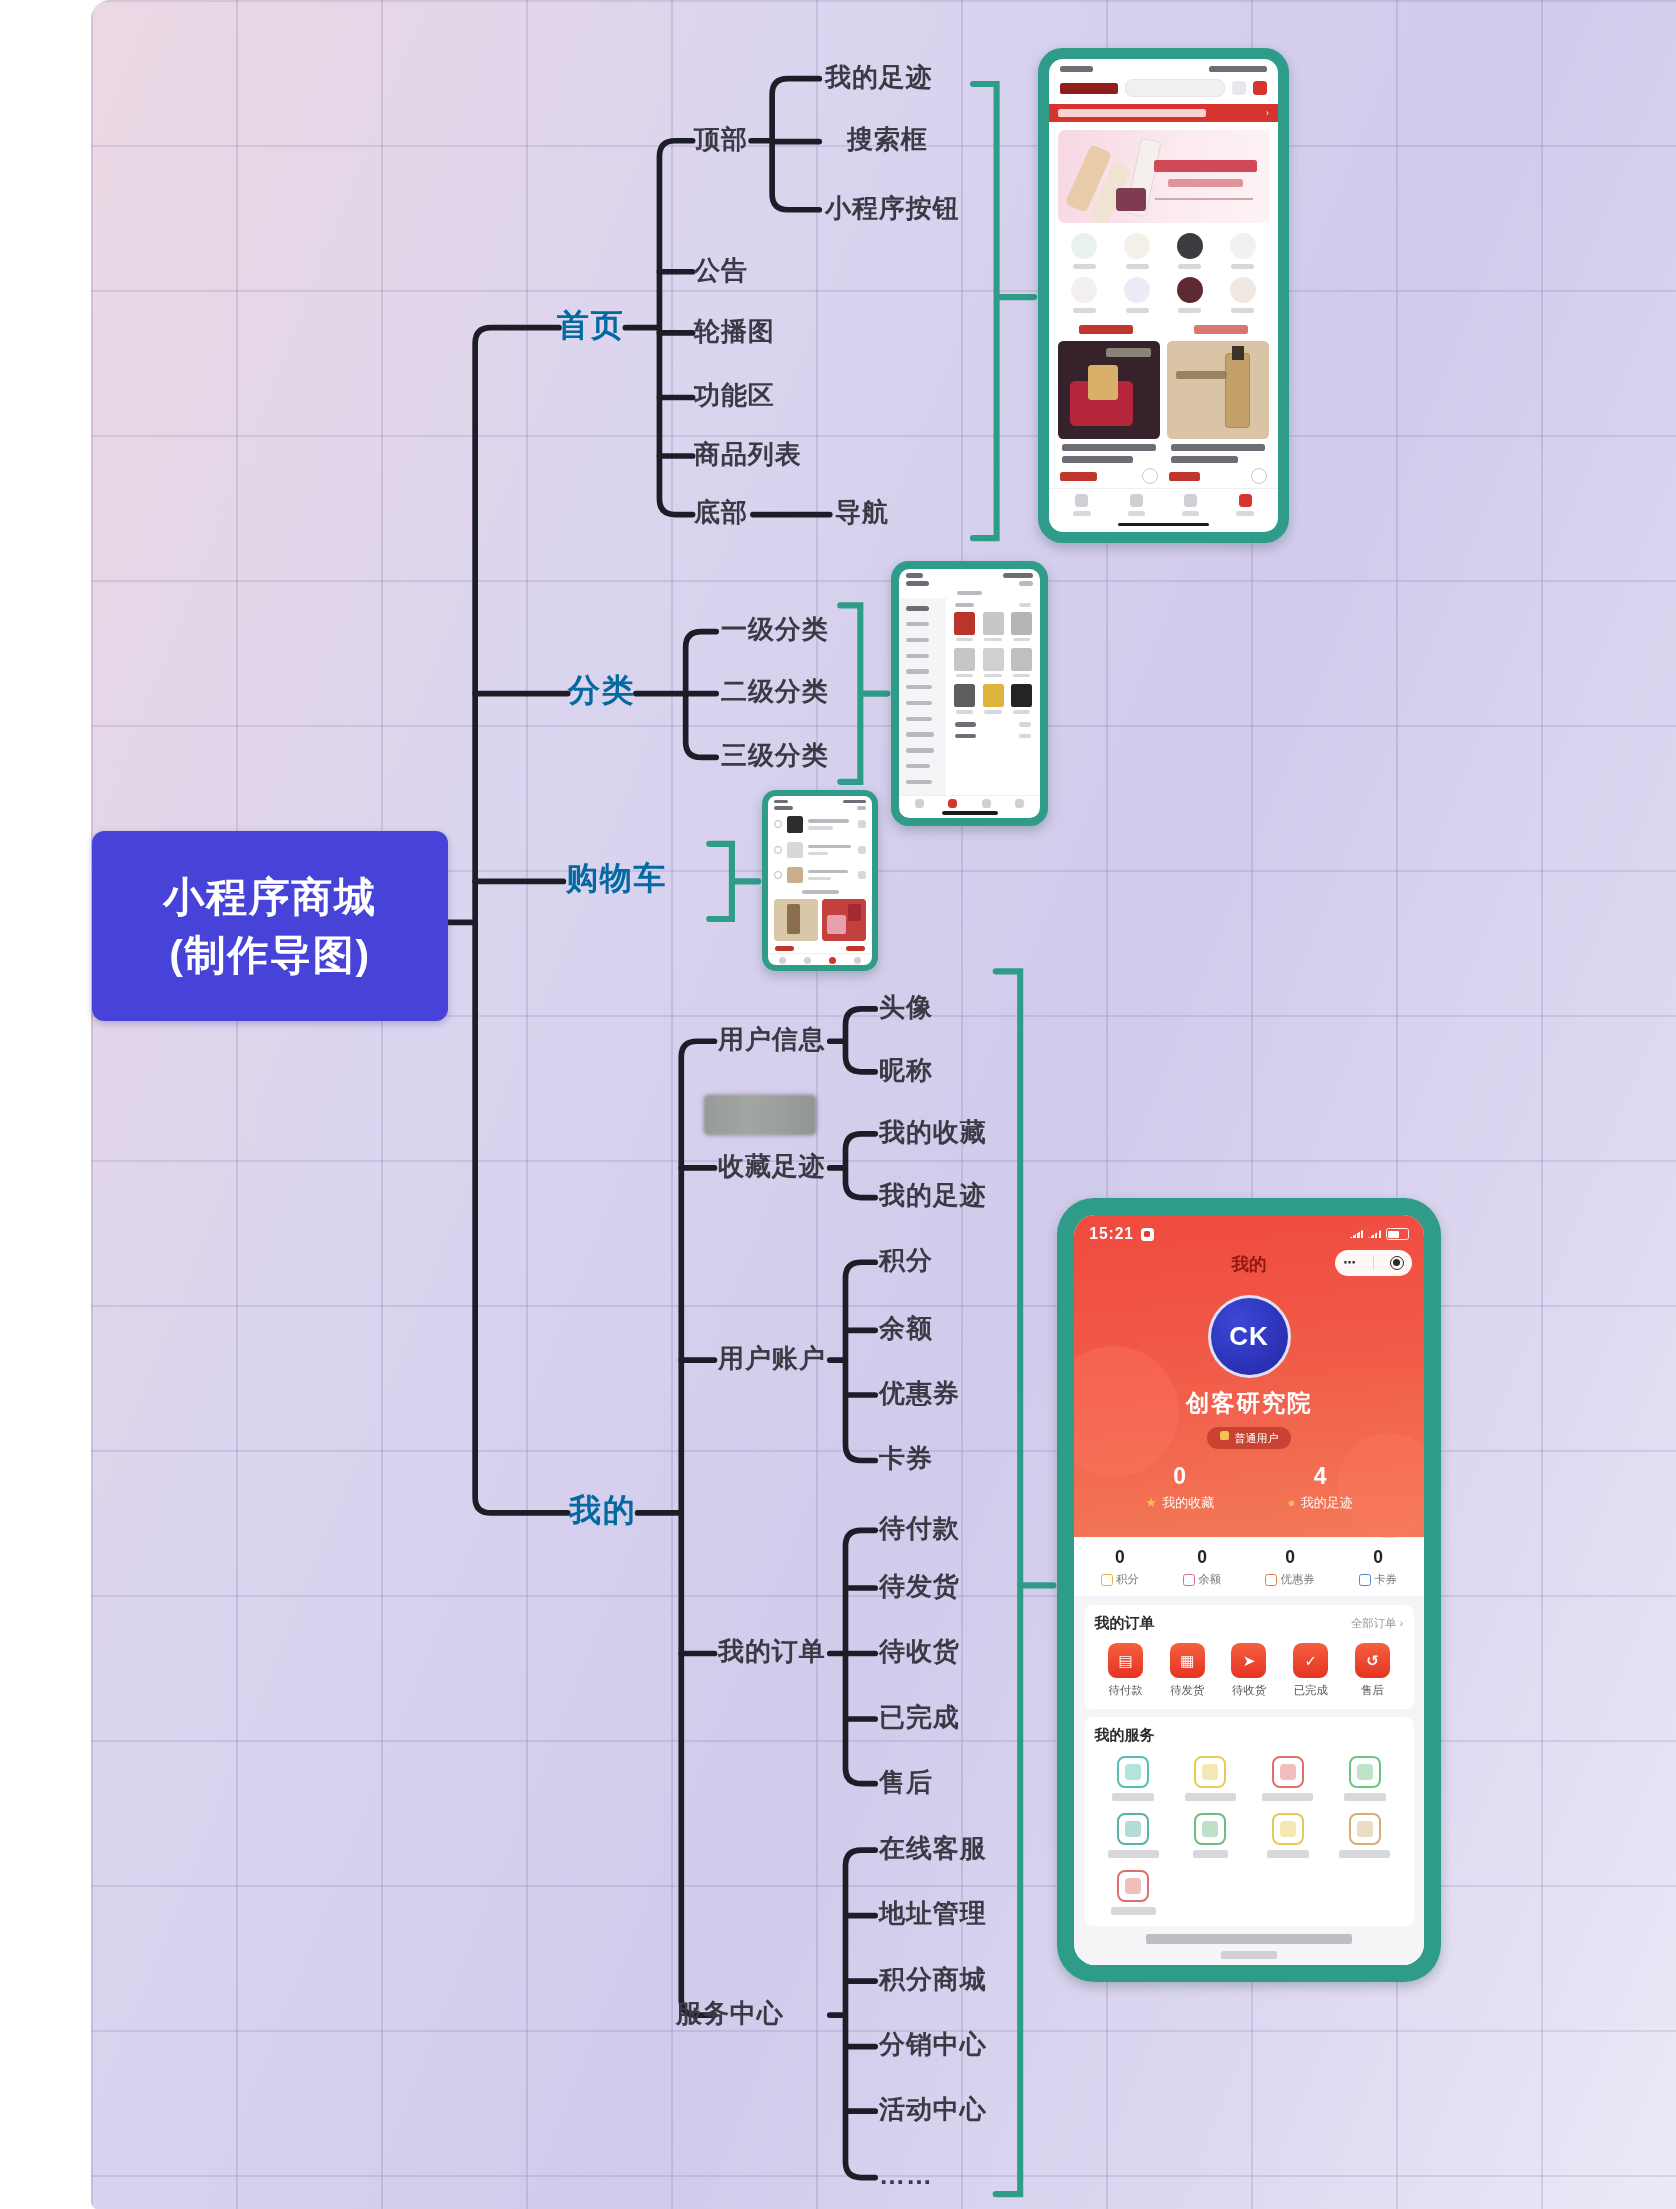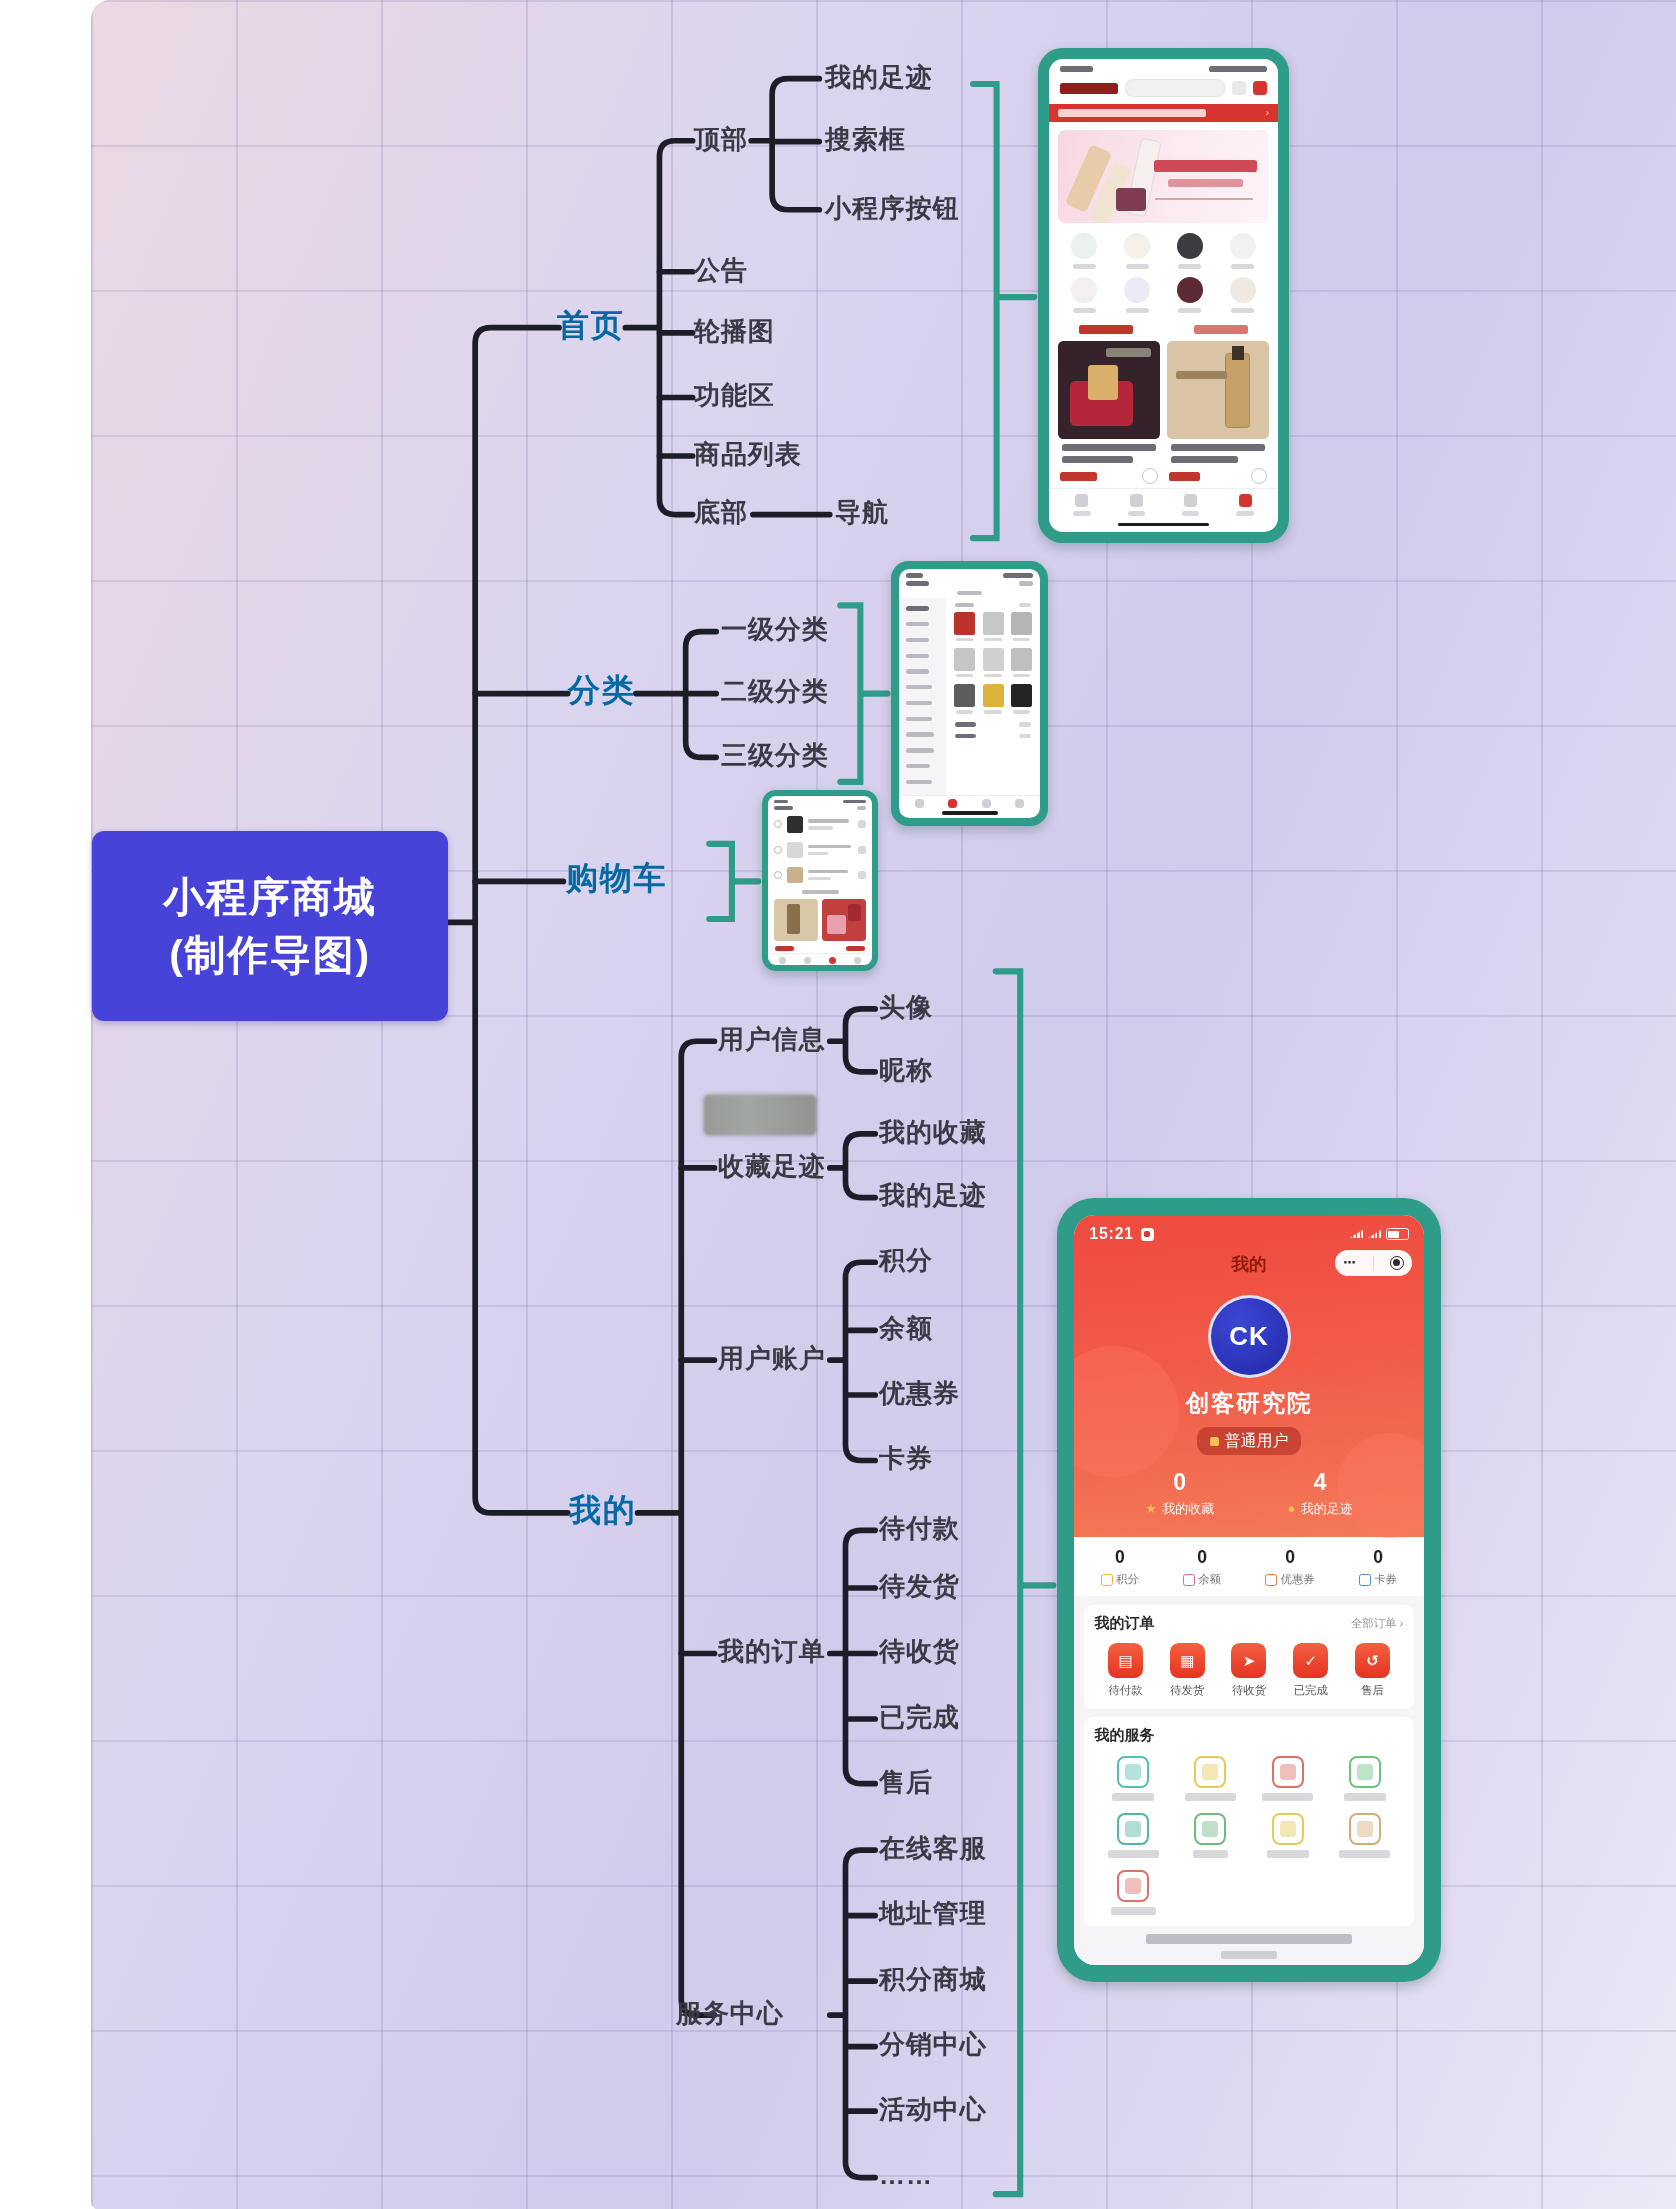--- a/index.html
+++ b/index.html
@@ -114,22 +114,22 @@
            border-radius:13px;display:flex;align-items:center;justify-content:space-around;color:#2b2b2b;}
   .capsule .dv{width:0.9px;height:14px;background:#d9d9d9;}
   .capsule b{font-size:13px;font-weight:700;}
   .capsule .tgt{width:12.2px;height:12.2px;border:1.7px solid #2b2b2b;border-radius:50%;position:relative;}
   .capsule .tgt::after{content:"";position:absolute;inset:2.6px;background:#2b2b2b;border-radius:50%;}
   .avatar{width:77px;height:77px;border-radius:50%;margin:12.2px auto 0;
           background:radial-gradient(circle at 35% 30%,#3c47d6,#2227a5);
           border:3.5px solid rgba(255,255,255,.85);display:flex;align-items:center;justify-content:center;}
   .avatar span{font-size:26px;font-weight:800;letter-spacing:0.9px;color:#fff;}
   .p-name{text-align:center;font-size:23.6px;font-weight:700;margin-top:8.7px;letter-spacing:1.7px;}
-  .p-badge{margin:8.7px auto 0;width:max-content;display:flex;align-items:center;gap:5.2px;
-           background:rgba(150,22,16,.45);border-radius:11.4px;padding:3.5px 12.2px;font-size:16px;}
+  .p-badge{margin:8.7px auto 0;width:max-content;display:flex;gap:5.2px;
+           background:rgba(150,22,16,.45);border-radius:11.4px;padding:3.5px 12.2px;font-size:11px;}
   .gdot{width:9.6px;height:9.6px;border-radius:2.6px;background:#f5c152;}
   .p-stats{display:flex;justify-content:space-around;padding:14px 35px 0;}
   .p-stat{display:flex;flex-direction:column;align-items:center;gap:3.5px;}
   .p-stat .num{font-size:23px;font-weight:700;}
   .p-stat .lab{display:flex;align-items:center;gap:5.2px;font-size:13px;opacity:.96;}
   .star{color:#f5c152;font-size:13px;}
   .p-white{flex:1;background:#f5f5f8;display:flex;flex-direction:column;min-height:0;}
   .acct{background:#fff;display:flex;justify-content:space-around;padding:10.5px 5.2px 8.7px;}
   .acol{display:flex;flex-direction:column;align-items:center;gap:4.4px;}
   .acol .v{font-size:17.5px;font-weight:700;color:#222;}
@@ -181,21 +181,21 @@
 </svg>
 
 <div class="root-node">
   <span>小程序商城</span>
   <span>(制作导图)</span>
 </div>
 
 <div class="lbl1" style="left:557px;top:328px">首页</div>
 <div class="lbl2" style="left:694px;top:141px">顶部</div>
 <div class="lbl2" style="left:825px;top:79px">我的足迹</div>
-<div class="lbl2" style="left:825px;top:141px">搜索框</div>
+<div class="lbl2" style="left:847px;top:141px">搜索框</div>
 <div class="lbl2" style="left:825px;top:210px">小程序按钮</div>
 <div class="lbl2" style="left:694px;top:272px">公告</div>
 <div class="lbl2" style="left:694px;top:333px">轮播图</div>
 <div class="lbl2" style="left:694px;top:397px">功能区</div>
 <div class="lbl2" style="left:694px;top:456px">商品列表</div>
 <div class="lbl2" style="left:694px;top:514px">底部</div>
 <div class="lbl2" style="left:835px;top:514px">导航</div>
 
 <div class="lbl1" style="left:568px;top:693px">分类</div>
 <div class="lbl2" style="left:721px;top:631px">一级分类</div>

